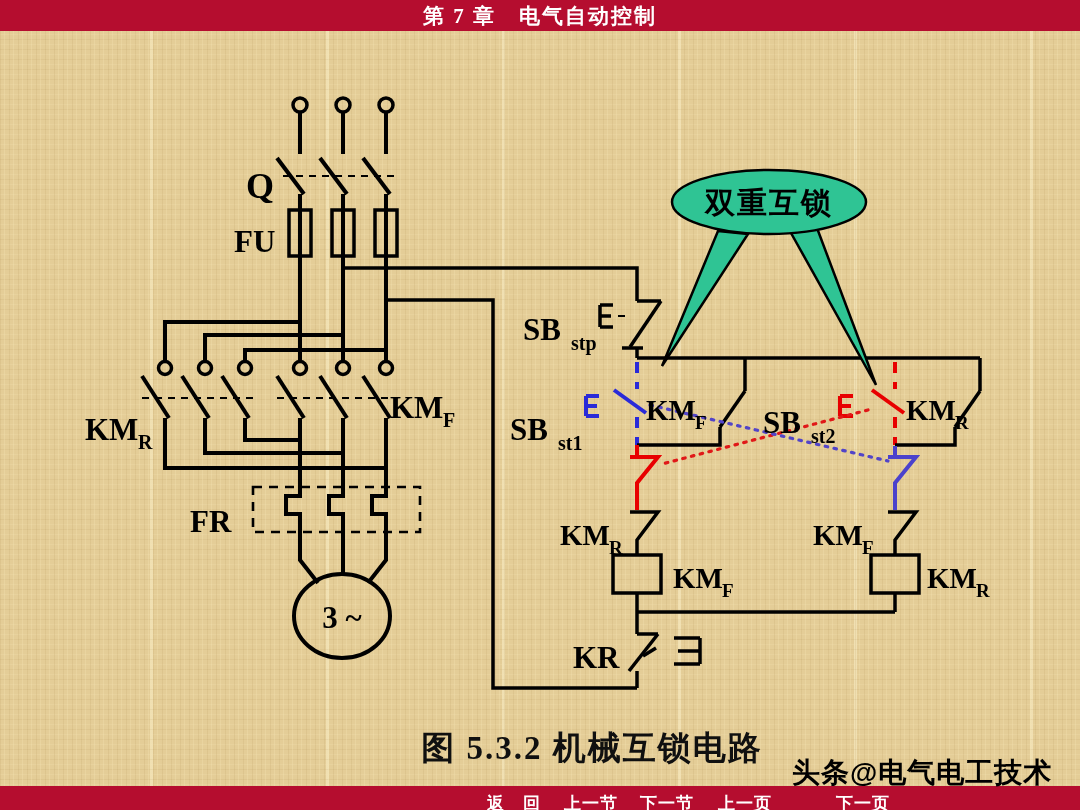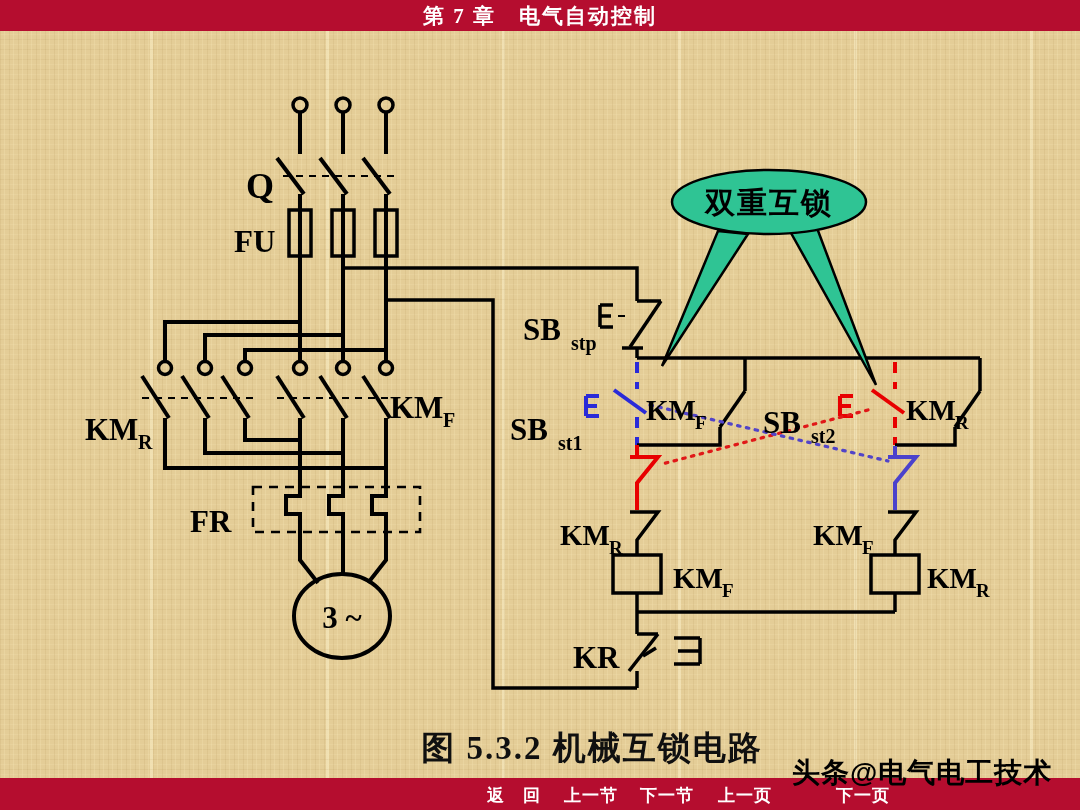--- a/index.html
+++ b/index.html
@@ -13,21 +13,21 @@
       #e4cd97;
   }
   .top-bar{position:absolute;top:0;left:0;width:1080px;height:31px;background:#b50d2f;z-index:3;
     display:flex;align-items:center;justify-content:center;}
   .top-bar .title{color:#ffffff;font-size:21px;font-weight:bold;letter-spacing:2px;}
   .diagram-svg{position:absolute;left:0;top:0;z-index:1;}
   .caption{position:absolute;left:52px;top:726px;width:1080px;text-align:center;
     font-size:33px;font-weight:bold;color:#101010;letter-spacing:2px;z-index:2;}
   .watermark{position:absolute;left:792px;top:754px;z-index:5;color:#000;
     font-family:"Liberation Sans",sans-serif;font-weight:bold;font-size:28px;letter-spacing:1px;}
-  .bottom-bar{position:absolute;left:0;bottom:0;width:1080px;height:32px;background:#b50d2f;z-index:4;}
+  .bottom-bar{position:absolute;left:0;bottom:0;width:1080px;height:24px;background:#b50d2f;z-index:4;}
   .nav-item{position:absolute;top:6px;color:#fff;font-size:17px;font-weight:bold;cursor:pointer;
     font-family:"Liberation Serif",serif;letter-spacing:1px;}
   
   .w4{stroke:#000;stroke-width:4;fill:none;stroke-linecap:butt;}
   .w35{stroke:#000;stroke-width:3.5;fill:none;}
   .qdash{stroke:#000;stroke-width:2;fill:none;stroke-dasharray:7 6;}
   .frdash{stroke:#000;stroke-width:2.6;fill:none;stroke-dasharray:9 7;}
   .bluedash{stroke:#2a2ad8;stroke-width:4;fill:none;stroke-dasharray:11 9;}
   .blueln{stroke:#2a2ad8;stroke-width:4;fill:none;}
   .reddash{stroke:#e80000;stroke-width:4;fill:none;stroke-dasharray:11 9;}

